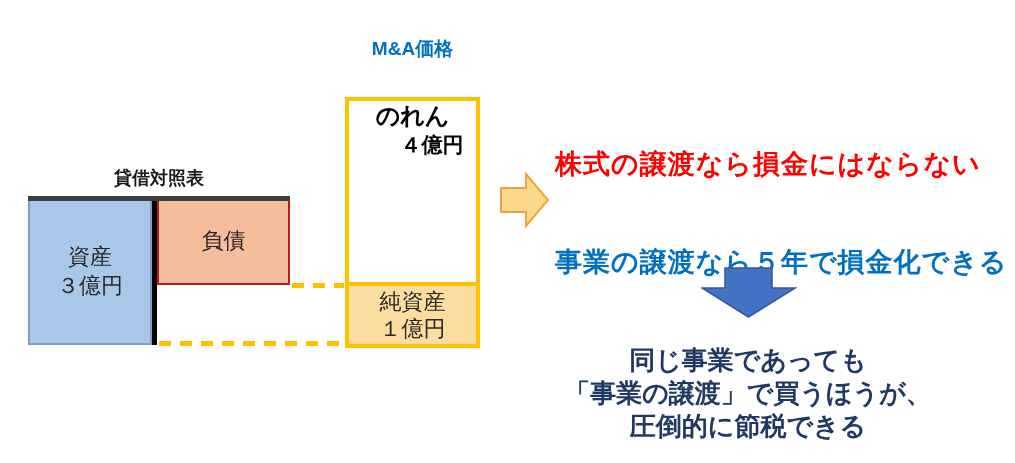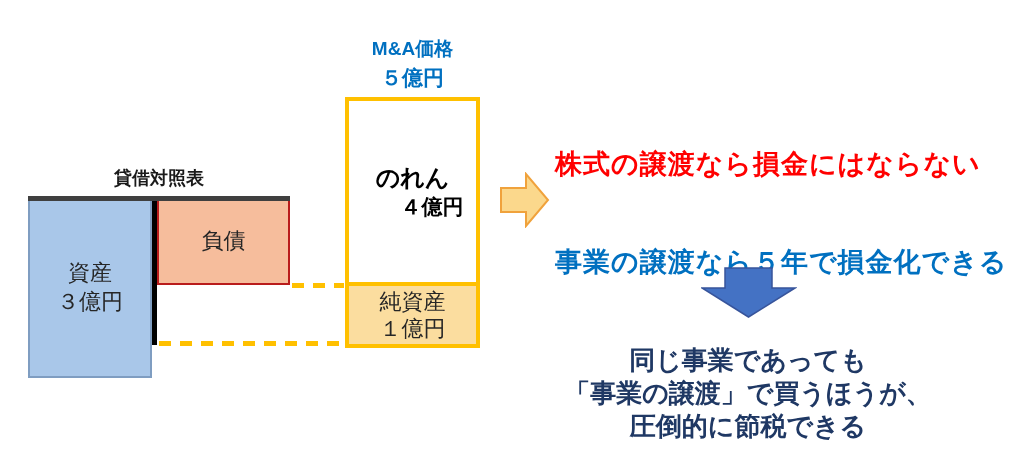--- a/index.html
+++ b/index.html
@@ -17,21 +17,21 @@
   .bs-title {
     left: 28px; top: 166px; width: 262px;
     text-align: center;
     font-size: 18px; font-weight: bold; color: #1a1a1a;
   }
   .bs-topbar {
     left: 28px; top: 196px; width: 262px; height: 5px;
     background: #3f3f3f; z-index: 3;
   }
   .assets-box {
-    left: 28px; top: 196px; width: 124px; height: 182px;
+    left: 28px; top: 196px; width: 124px; height: 149px;
     background: #a9c7e9; border: 2px solid #7f9dc1;
     box-sizing: border-box;
     display: flex; flex-direction: column; justify-content: center; align-items: center;
     font-size: 22px; color: #262626; line-height: 29px; text-align: center;
   }
   .bs-divider {
     left: 152px; top: 196px; width: 5px; height: 149px;
     background: #000000; z-index: 2;
   }
   .liabilities-box {
@@ -60,21 +60,21 @@
     font-size: 21px; font-weight: bold; color: #0070c0; line-height: 28px;
   }
   .ma-box {
     left: 345px; top: 97px; width: 135px; height: 251px;
     border: 4px solid #ffc000; box-sizing: border-box;
     background: #ffffff;
     display: flex; flex-direction: column;
   }
   .goodwill {
     flex: 1;
-    display: flex; flex-direction: column; justify-content: center; align-items: center;
+    display: flex; flex-direction: column; justify-content: flex-start; align-items: center;
     text-align: center; color: #000000;
   }
   .gw-label { font-size: 24px; font-weight: bold; line-height: 30px; }
   .gw-value { font-size: 21px; font-weight: bold; line-height: 28px; margin-left: 39px; }
   .ma-divider { height: 4px; background: #ffc000; }
   .net-assets {
     height: 58px;
     background: #fbdd9f;
     display: flex; flex-direction: column; justify-content: center; align-items: center;
     font-size: 22px; color: #262626; line-height: 27px; 
@@ -113,21 +113,20 @@
   <div class="abs bs-divider"></div>
 
   <div class="abs liabilities-box">
     <div>負債</div>
   </div>
 
   <div class="abs dash dash-a"></div>
   <div class="abs dash dash-b"></div>
 
   <div class="abs ma-title">M&amp;A価格</div>
-  <div class="abs ma-price">５億円</div>
 
   <div class="abs ma-box">
     <div class="goodwill">
       <div class="gw-label">のれん</div>
       <div class="gw-value">４億円</div>
     </div>
     <div class="ma-divider"></div>
     <div class="net-assets">
       <div>純資産</div>
       <div>１億円</div>

